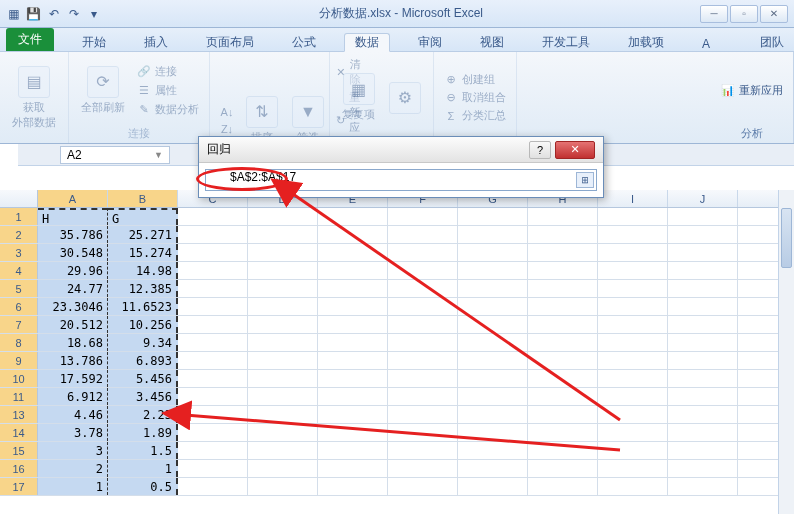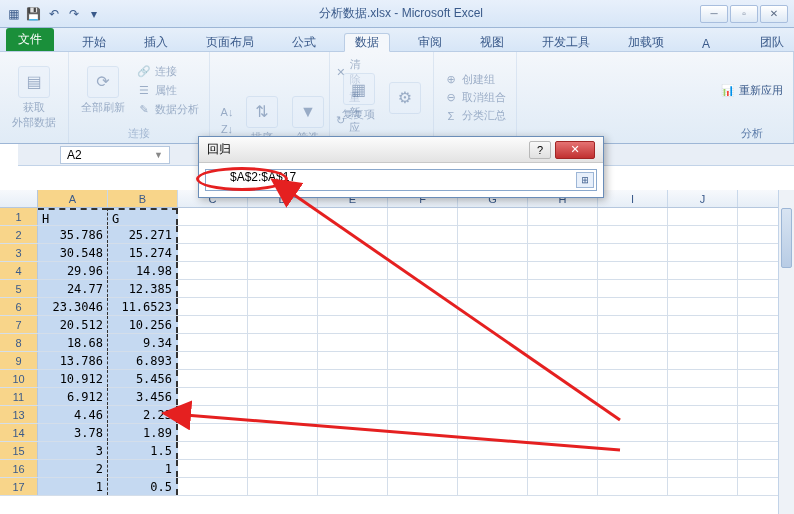--- a/index.html
+++ b/index.html
@@ -358,21 +358,21 @@
         <div class="cell empty"></div>
         <div class="cell empty"></div>
         <div class="cell empty"></div>
         <div class="cell empty"></div>
         <div class="cell empty"></div>
         <div class="cell empty"></div>
         <div class="cell empty"></div>
       </div>
       <div class="row">
         <div class="rh sel">10</div>
-        <div class="cell selA">10.912</div>
+        <div class="cell selA">17.592</div>
         <div class="cell selB">5.456</div>
         <div class="cell empty"></div>
         <div class="cell empty"></div>
         <div class="cell empty"></div>
         <div class="cell empty"></div>
         <div class="cell empty"></div>
         <div class="cell empty"></div>
         <div class="cell empty"></div>
         <div class="cell empty"></div>
       </div>

